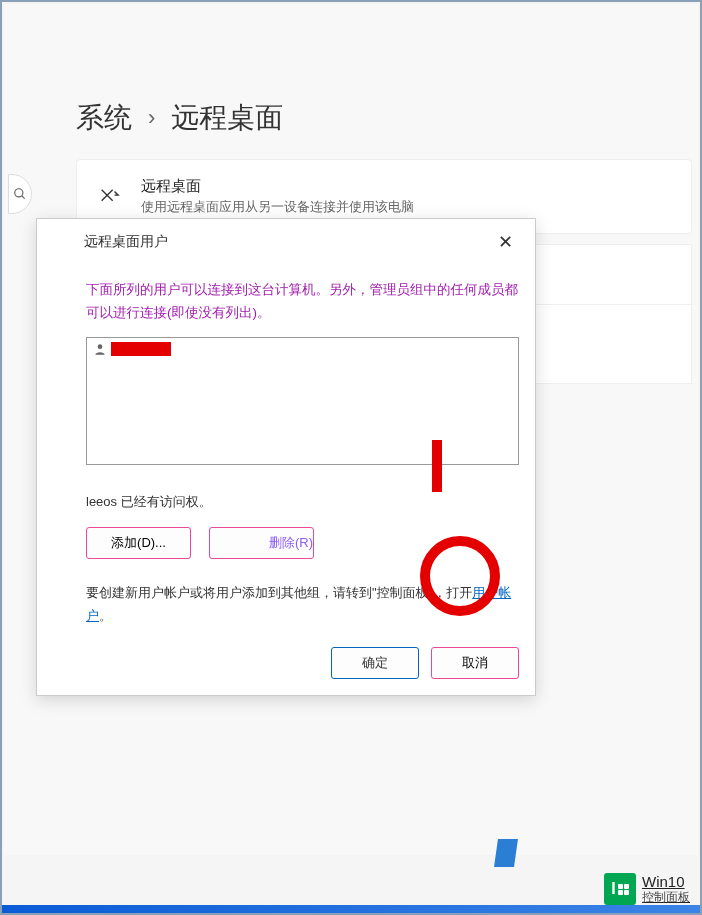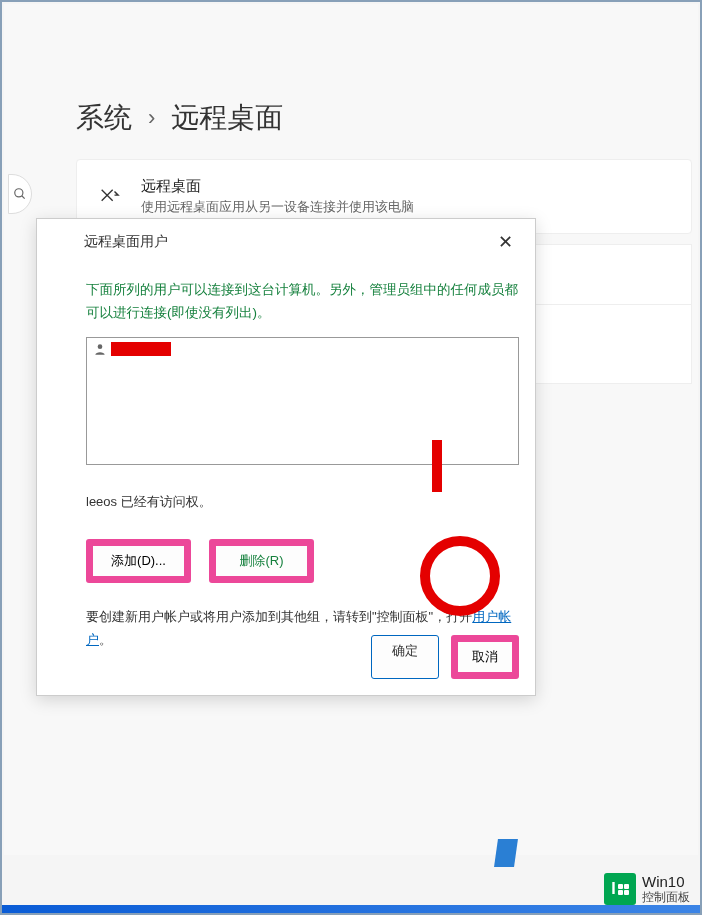--- a/index.html
+++ b/index.html
@@ -139,21 +139,21 @@
       font-size: 18px;
       color: #333;
       cursor: pointer;
       padding: 2px 8px;
     }
     .dialog-body {
       padding: 14px 16px;
     }
     .dialog-msg {
       font-size: 13.5px;
-      color: #15803d;
+      color: #a21caf;
       line-height: 1.7;
       margin-bottom: 12px;
     }
     .user-list {
       width: 100%;
       height: 128px;
       border: 1px solid #999;
       background: #fff;
       padding: 4px 6px;
       font-size: 13px;
@@ -167,59 +167,60 @@
     .user-redact {
       width: 60px;
       height: 14px;
       background: #e40000;
       display: inline-block;
     }
     .access-note {
       font-size: 13px;
       color: #333;
       margin-top: 28px;
-      margin-bottom: 28px;
+      margin-bottom: 16px;
     }
     .btn-row {
       display: flex;
       gap: 18px;
       margin-bottom: 22px;
     }
     .btn {
       padding: 6px 0;
       width: 105px;
       text-align: center;
       font-size: 13px;
-      border: 7px solid #ec4899;
+      border: 1px solid #ec4899;
       background: #fdfdfd;
       border-radius: 3px;
       cursor: pointer;
     }
     .btn.disabled {
-      color: #15803d;
+      color: #8b5cf6;
+      text-align: right;
     }
     .hint {
       font-size: 13px;
       color: #333;
       line-height: 1.8;
     }
     .hint .link {
       color: #0067c0;
       text-decoration: underline;
       cursor: pointer;
     }
     .dialog-footer {
       position: absolute;
       bottom: 16px;
       right: 16px;
       display: flex;
       gap: 12px;
     }
     .dialog-footer .btn {
-      width: 68px;
+      width: 88px;
     }
     .dialog-footer .btn.primary {
       border: 1px solid #0067c0;
       color: #333;
     }
     .red-bar {
       position: absolute;
       width: 10px;
       height: 52px;
       background: #e40000;
@@ -265,20 +266,21 @@
       margin-left: 2px;
     }
     .wm-winicon span {
       background: #fff;
       border-radius: 1px;
     }
     .wm-text {
       font-size: 15px;
       color: #222;
       line-height: 1.1;
+      text-decoration: underline;
     }
     .wm-text .sub {
       font-size: 12px;
       color: #444;
     }
     .taskbar-hint {
       position: absolute;
       bottom: 2px;
       left: 2px;
       right: 2px;

